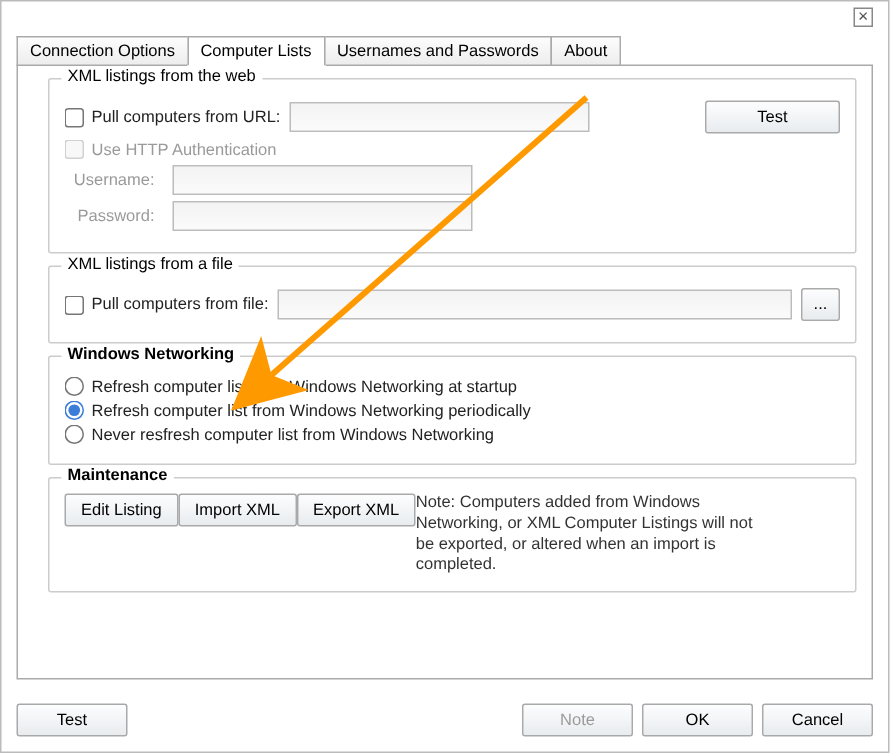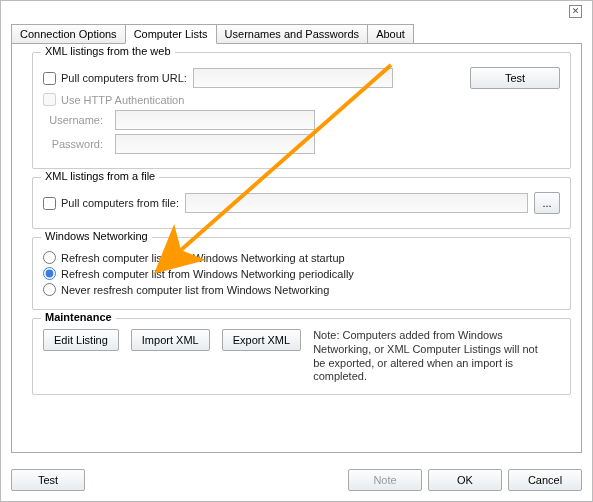--- a/index.html
+++ b/index.html
@@ -17,21 +17,21 @@
 .cb input { width: 13px; height: 13px; accent-color: #3b7dd8; }
 .lbl { color: #222; }
 .lbl.disabled, .disabled { color: #9a9a9a; }
 .txt { flex: 1; height: 20px; border: 1px solid #bcbcbc; background: linear-gradient(#f3f3f3,#fbfbfb); margin-left: 6px; }
 .txt.short { flex: 0 0 200px; }
 .btn { height: 22px; border: 1px solid #a9a9a9; background: linear-gradient(#fdfdfe,#e8ecef); font-size: 11px; cursor: pointer; border-radius: 2px; padding: 0 10px; min-width: 74px; }
 .btn.small { min-width: 26px; padding: 0; }
 .btn.disabled { color: #9a9a9a; }
 .radio-row { display: flex; align-items: center; margin: 3px 0; }
 .radio-row input { margin-right: 5px; accent-color: #3b7dd8; }
-.maint-row { display: flex; align-items: flex-start; gap: 12px; }
+.maint-row { display: flex; align-items: flex-start; gap: 0; }
 .maint-note { font-size: 11px; color: #333; max-width: 230px; line-height: 1.25; }
 .footer { position: absolute; left: 10px; right: 10px; bottom: 10px; display: flex; align-items: center; }
 .footer .spacer { flex: 1; }
 .footer .btn { margin-left: 6px; }
 .footer .btn:first-child { margin-left: 0; }
 .arrow-svg { position: absolute; top: 54px; left: 150px; pointer-events: none; z-index: 50; }
 .two-col { display: flex; gap: 60px; }
 .field-label { width: 60px; text-align: right; margin-right: 6px; }
 </style>
 </head>
@@ -77,21 +77,21 @@
       <div class="row">
         <span class="cb"><input type="checkbox" style=""></span>
         <span class="lbl">Pull computers from file:</span>
         <div class="txt"></div>
         <button class="btn small" style="margin-left:6px">...</button>
       </div>
     </div>
 
 
     <div class="group">
-      <span class="group-title" style="font-weight:normal">Windows Networking</span>
+      <span class="group-title" style="font-weight:bold">Windows Networking</span>
       <div class="radio-row">
         <input type="radio" name="wn" style="">
         <span class="lbl">Refresh computer list from Windows Networking at startup</span>
       </div>
       <div class="radio-row">
         <input type="radio" name="wn" checked="" style="">
         <span class="lbl">Refresh computer list from Windows Networking periodically</span>
       </div>
       <div class="radio-row">
         <input type="radio" name="wn" style="">

